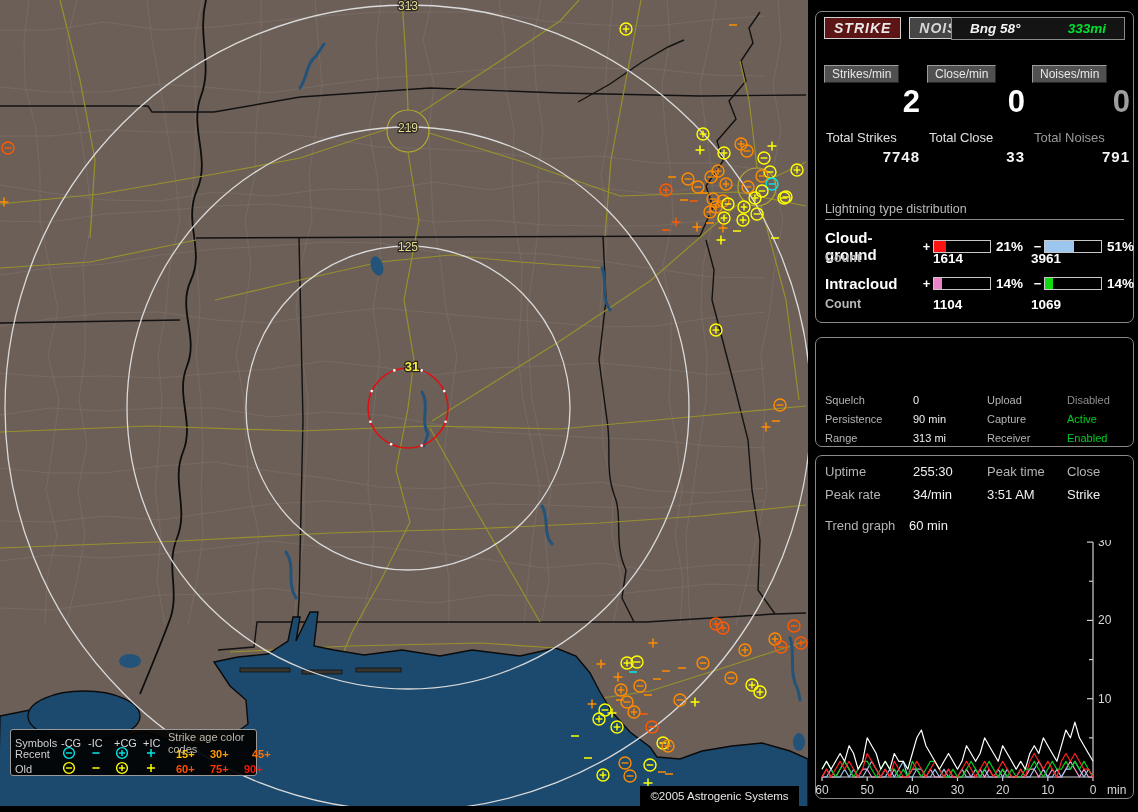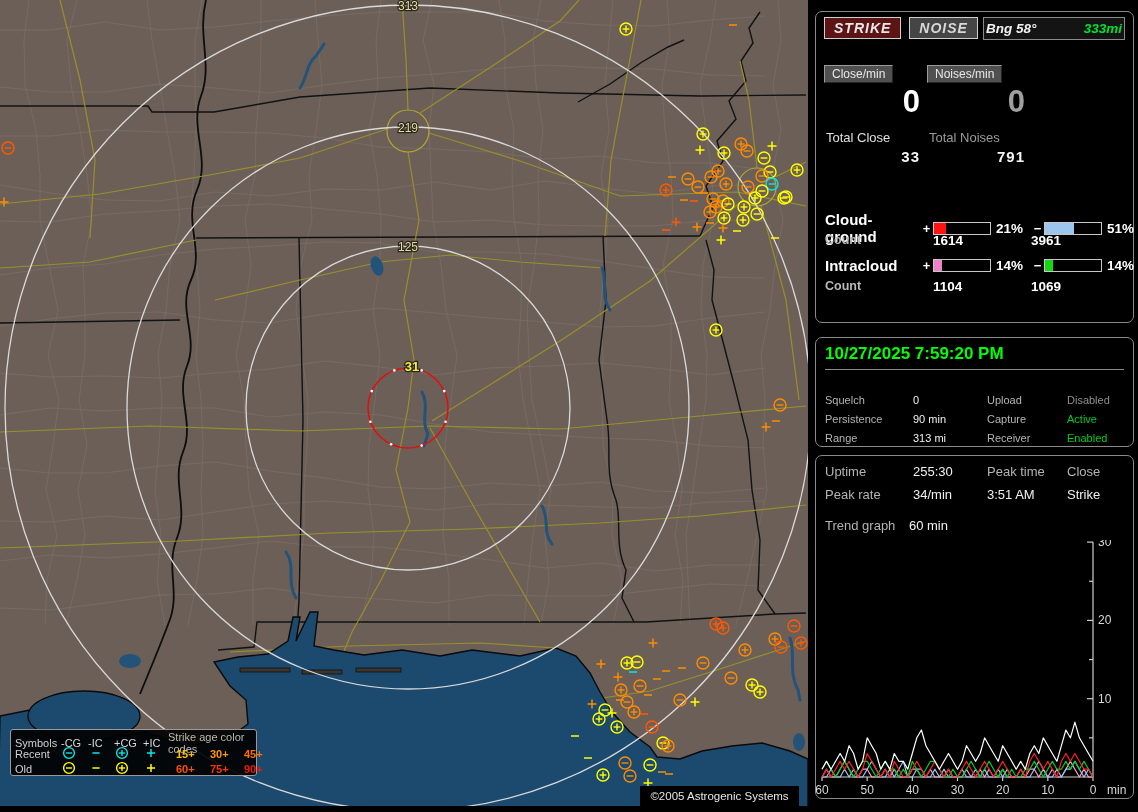--- a/index.html
+++ b/index.html
@@ -9,21 +9,21 @@
   
   #rightcol{position:absolute;left:812px;top:0;width:326px;height:812px;background:#000;}
   .panel{position:absolute;left:3px;width:319px;border:1px solid #8a8a8a;border-radius:7px;background:#000;box-sizing:border-box;}
   #p1{top:11px;height:312px;}
   #p2{top:337px;height:110px;}
   #p3{top:455px;height:344px;}
   .btnrow{position:absolute;left:8px;top:5px;right:8px;height:26px;font-style:italic;}
   .togglebtn{display:inline-block;font-weight:bold;font-size:14px;padding:2px 9px;border:1px solid #cfcfcf;margin-right:8px;letter-spacing:1px;}
   .strike{background:#5c1414;color:#e8e8e8;}
   .noise{background:#454545;color:#d8d8d8;}
-  .bngbox{position:absolute;right:0;top:0;width:136px;height:21px;background:#141414;border:1px solid #8a8a8a;display:flex;justify-content:space-between;align-items:center;padding:0 2px;font-weight:bold;font-size:13.5px;}
+  .bngbox{position:absolute;right:0;top:0;width:136px;height:21px;background:#141414;border:1px solid #8a8a8a;display:flex;justify-content:space-between;align-items:center;padding:0 18px;font-weight:bold;font-size:13.5px;}
   .bngbox .bng{color:#f2f2f2;}
   .bngbox .rng{color:#00e030;}
   .counters{position:absolute;left:8px;top:52px;right:6px;display:grid;grid-template-columns:100px 102px 102px;column-gap:3px;}
   .ccol{position:relative;height:130px;}
   .badge{display:inline-block;background:#505050;color:#e8e8e8;font-size:12px;padding:1px 7px;border:1px solid;border-color:#9c9c9c #262626 #262626 #9c9c9c;}
   .rate{position:absolute;right:4px;top:20px;font-size:31px;font-weight:bold;color:#fff;}
   .rate.dim{color:#9f9f9f;}
   .totlabel{position:absolute;left:2px;top:66px;font-size:13px;color:#e0e0e0;}
   .totlabel.dim{color:#9a9a9a;}
   .totval{position:absolute;right:4px;top:84px;font-size:15px;font-weight:bold;color:#f5f5f5;letter-spacing:1px;}
@@ -390,21 +390,21 @@
             <line x1="4.9399999999999995" y1="7" x2="11.06" y2="7" stroke="#00e8e8" stroke-width="1.4"></line>
             <line x1="8" y1="3.94" x2="8" y2="10.06" stroke="#00e8e8" stroke-width="1.4"></line>
           </svg></span>
         <span><svg width="16" height="14" viewBox="0 0 16 14">
             <line x1="3.95" y1="7" x2="12.05" y2="7" stroke="#00e8e8" stroke-width="1.5"></line>
             <line x1="8" y1="2.95" x2="8" y2="11.05" stroke="#00e8e8" stroke-width="1.5"></line>
           </svg></span>
         <span></span>
         <span class="agec" style="color: rgb(255, 192, 0);">15+</span>
         <span class="agec" style="color: rgb(255, 152, 0);">30+</span>
-        <span class="agec" style="color: rgb(255, 112, 0);">45+</span>
+        <span class="agec" style="color: rgb(255, 112, 0); margin-left: 8px;">45+</span>
       </div>
     <div class="lgrow" id="lgold">
       <span class="t">Old</span>
     <span><svg width="16" height="14" viewBox="0 0 16 14">
             <circle cx="8" cy="7" r="5.4" stroke="#ffff00" stroke-width="1.4" fill="none"></circle>
             <line x1="4.9399999999999995" y1="7" x2="11.06" y2="7" stroke="#ffff00" stroke-width="1.4"></line>
           </svg></span>
         <span><svg width="16" height="14" viewBox="0 0 16 14">
             <line x1="4.4" y1="7" x2="11.6" y2="7" stroke="#ffff00" stroke-width="1.5"></line>
           </svg></span>
@@ -432,33 +432,40 @@
   <div class="panel" id="p1">
     <div class="btnrow">
       <span class="togglebtn strike">STRIKE</span><span class="togglebtn noise">NOISE</span>
       <span class="bngbox">
         <span class="bng">Bng 58°</span>
         <span class="rng">333mi</span>
       </span>
     </div>
     <div class="counters">
       <div class="ccol">
+        <span class="badge">Strikes/min</span>
+        <div class="rate">2</div>
+        <div class="totlabel">Total Strikes</div>
+        <div class="totval">7748</div>
+      </div>
+      <div class="ccol">
         <span class="badge">Close/min</span>
         <div class="rate">0</div>
         <div class="totlabel">Total Close</div>
         <div class="totval">33</div>
       </div>
       <div class="ccol">
         <span class="badge">Noises/min</span>
         <div class="rate dim">0</div>
         <div class="totlabel dim">Total Noises</div>
         <div class="totval">791</div>
       </div>
     </div>
     <div class="distwrap">
+      <div class="disttitle">Lightning type distribution</div>
       <div class="distrow">
         <span class="nm">Cloud-ground</span>
         <span class="sign">+</span>
         <span class="bar">
             <span class="fill" style="width: 21%; background: rgb(255, 18, 18);"></span>
           </span>
         <span class="pct">21%</span>
         <span class="sign">−</span>
         <span class="bar">
             <span class="fill" style="width: 51%; background: rgb(156, 198, 238);"></span>
@@ -485,21 +492,20 @@
       </div>
       <div class="cntrow">
         <span class="cl">Count</span>
         <span class="cv">1104</span>
         <span class="cv">1069</span>
       </div>
     </div>
   </div>
 
   <div class="panel" id="p2">
-    <div class="datetime">10/27/2025 7:59:20 PM</div>
     <div class="statgrid">
       <span class="lab">Squelch</span>
       <span class="val">0</span>
       <span class="lab">Upload</span>
       <span class="valgray">Disabled</span>
       <span class="lab">Persistence</span>
       <span class="val">90 min</span>
       <span class="lab">Capture</span>
       <span class="valgreen">Active</span>
       <span class="lab">Range</span>

